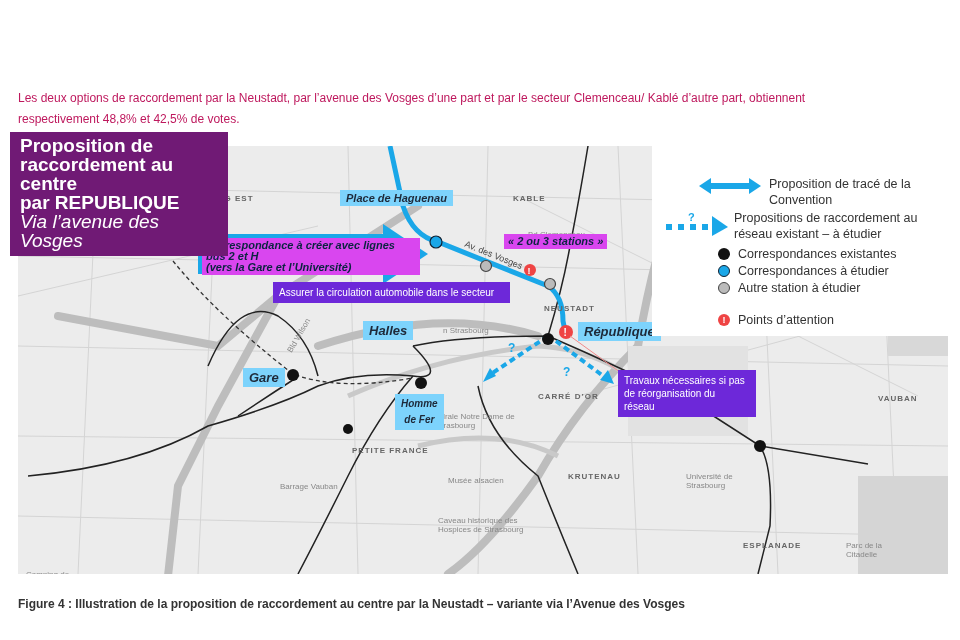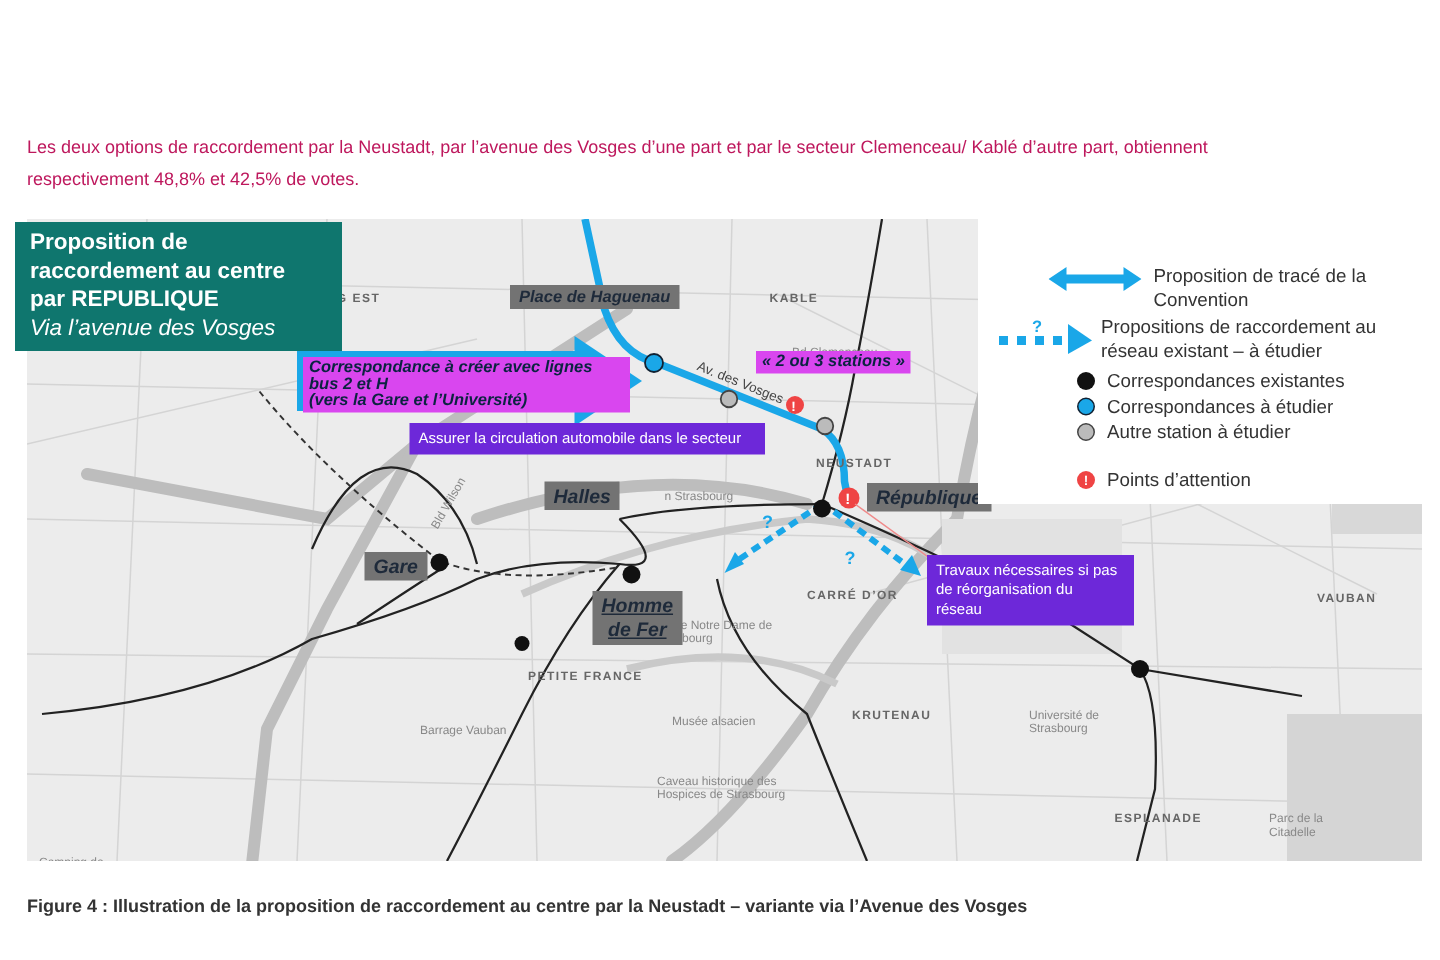--- a/index.html
+++ b/index.html
@@ -3,23 +3,23 @@
 <meta charset="utf-8">
 <style>
   html,body{margin:0;padding:0;background:#ffffff;}
   body{width:960px;height:640px;position:relative;overflow:hidden;font-family:"Liberation Sans",sans-serif;color:#333;}
   .intro{position:absolute;left:18px;top:88px;width:800px;font-size:12px;line-height:21px;color:#be185d;}
   .map{position:absolute;left:18px;top:146px;width:930px;height:428px;background:#ececec;overflow:hidden;}
   .map svg{position:absolute;left:0;top:0;}
   .legend-area{position:absolute;left:652px;top:146px;width:308px;height:190px;background:#ffffff;}
   .legend-row{position:absolute;display:flex;align-items:flex-start;font-size:12.5px;color:#333;line-height:16px;}
   .legend-icon{display:inline-block;}
-  .title-box{position:absolute;left:10px;top:148px;width:200px;background:#0f766e;color:#fff;padding:4px 8px 6px 10px;font-size:15px;line-height:19px;font-weight:bold;}
+  .title-box{position:absolute;left:10px;top:132px;width:200px;background:#701a75;color:#fff;padding:4px 8px 6px 10px;font-size:19px;line-height:19px;font-weight:bold;}
   .title-box .italic{font-style:italic;font-weight:normal;}
-  .label-white{position:absolute;background:#737373;font-style:italic;font-weight:bold;color:#1e2a3a;padding:2px 6px;}
+  .label-white{position:absolute;background:#7dd3fc;font-style:italic;font-weight:bold;color:#1e2a3a;padding:2px 6px;}
   .pink{position:absolute;background:#6d28d9;color:#fff;font-size:10px;line-height:13px;padding:4px 6px;}
   .blue-note{position:absolute;background:#d946ef;color:#0b2340;font-style:italic;font-weight:bold;font-size:11px;line-height:11px;padding:2px 4px;}
   .area-label{position:absolute;font-size:8px;letter-spacing:1px;color:#666;font-weight:bold;}
   .street-label{position:absolute;font-size:8px;color:#888;}
   .caption{position:absolute;left:18px;top:597px;font-size:12px;font-weight:bold;color:#333;}
 </style>
 </head>
 <body>
 
 <div class="intro">Les deux options de raccordement par la Neustadt, par l’avenue des Vosges d’une part et par le secteur Clemenceau/ Kablé d’autre part, obtiennent respectivement 48,8% et 42,5% de votes.</div>
@@ -118,21 +118,21 @@
   <div class="street-label" style="left:262px;top:336px;">Barrage Vauban</div>
   <div class="street-label" style="left:430px;top:330px;">Musée alsacien</div>
   <div class="street-label" style="left:668px;top:326px;width:70px;">Université de Strasbourg</div>
   <div class="street-label" style="left:420px;top:370px;width:100px;">Caveau historique des Hospices de Strasbourg</div>
   <div class="street-label" style="left:828px;top:395px;width:60px;">Parc de la Citadelle</div>
   <div class="street-label" style="left:8px;top:424px;">Camping de</div>
 
   <div class="label-white" style="left:322px;top:44px;font-size:11px;">Place de Haguenau</div>
   <div class="label-white" style="left:345px;top:175px;font-size:13px;">Halles</div>
   <div class="label-white" style="left:225px;top:222px;font-size:13px;">Gare</div>
-  <div class="label-white" style="left:377px;top:248px;font-size:13px;text-align:center;line-height:16px;text-decoration:underline;">
+  <div class="label-white" style="left:377px;top:248px;font-size:10px;text-align:center;line-height:16px;">
     <div>Homme</div>
     <div>de Fer</div>
   </div>
   <div class="label-white" style="left:560px;top:176px;font-size:13px;">République</div>
 
   <div class="blue-note" style="left:184px;top:92px;width:210px;">
     <div>Correspondance à créer avec lignes bus 2 et H</div>
     <div>(vers la Gare et l’Université)</div>
   </div>
   <div class="blue-note" style="left:486px;top:88px;">« 2 ou 3 stations »</div>

